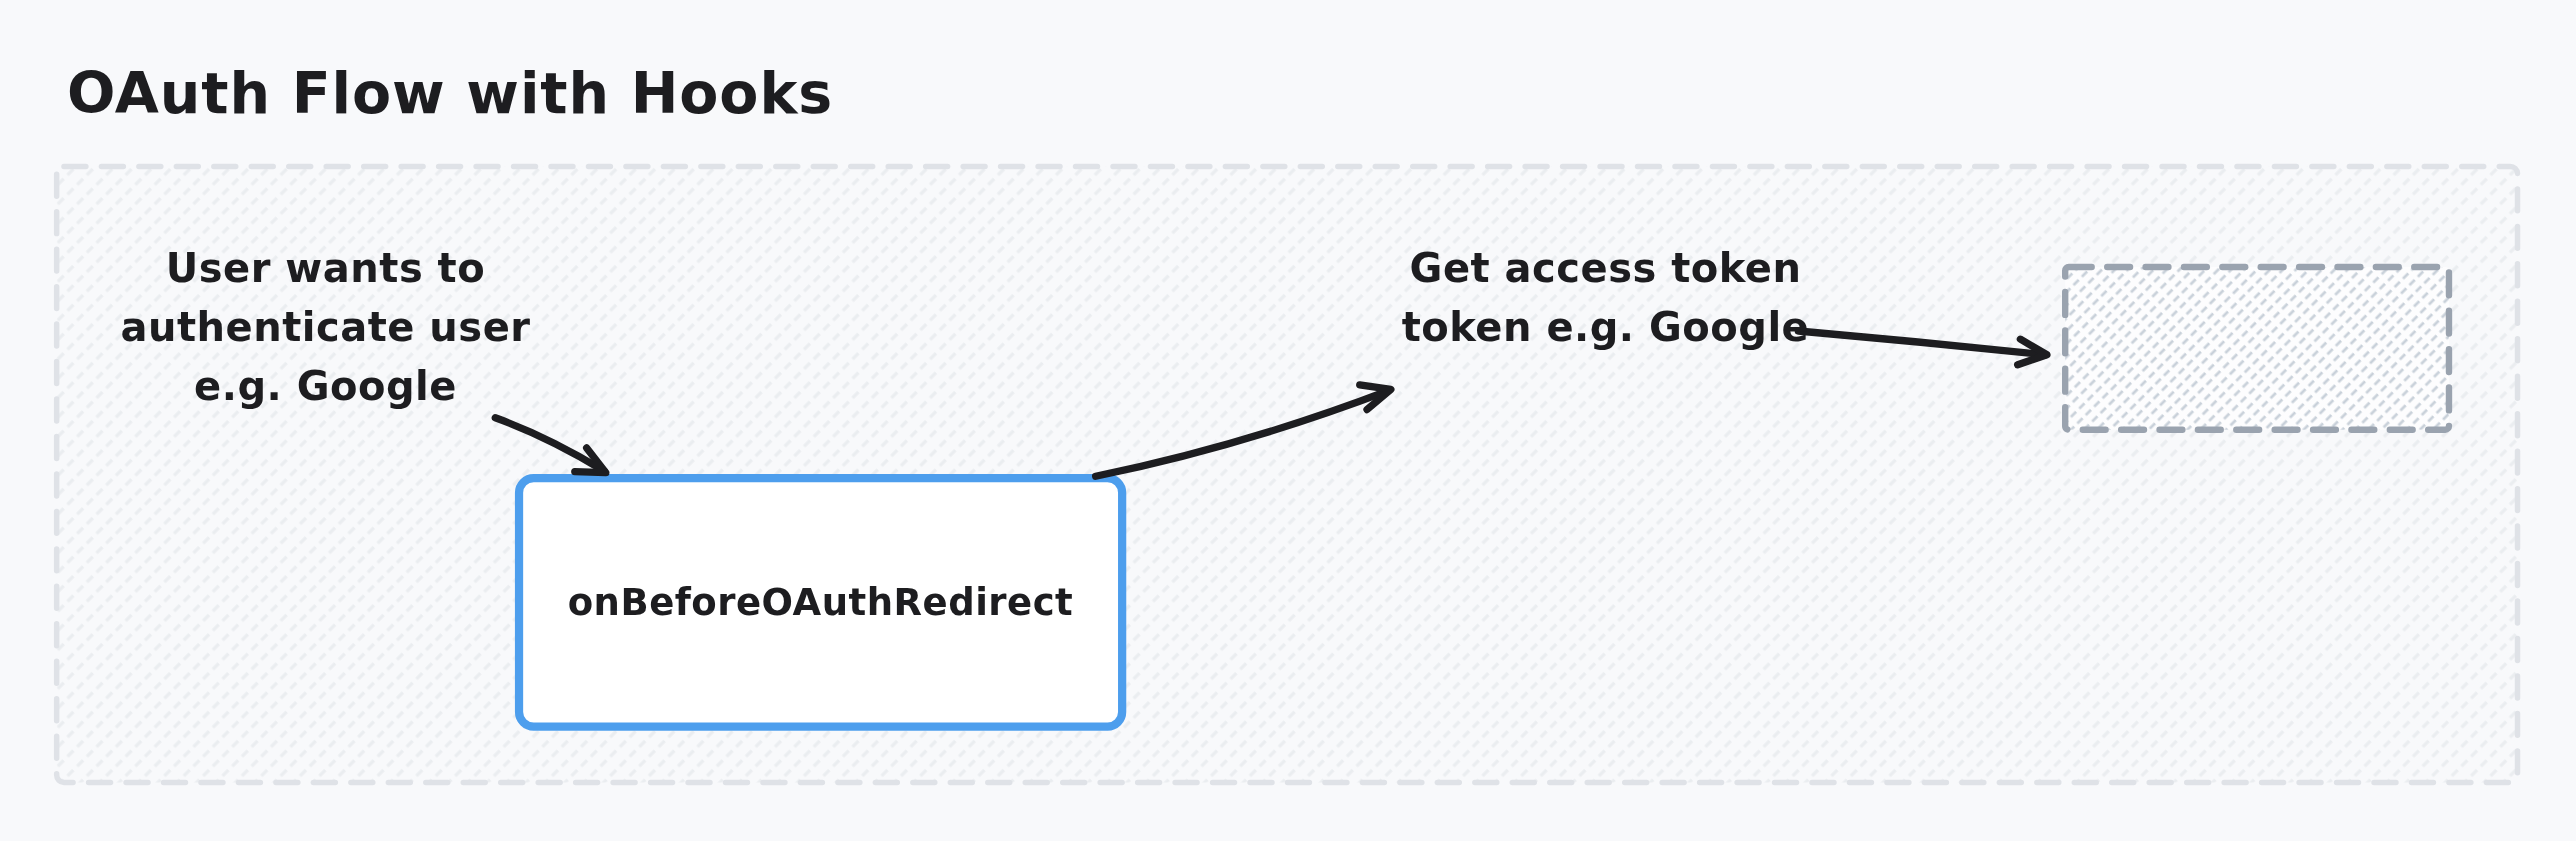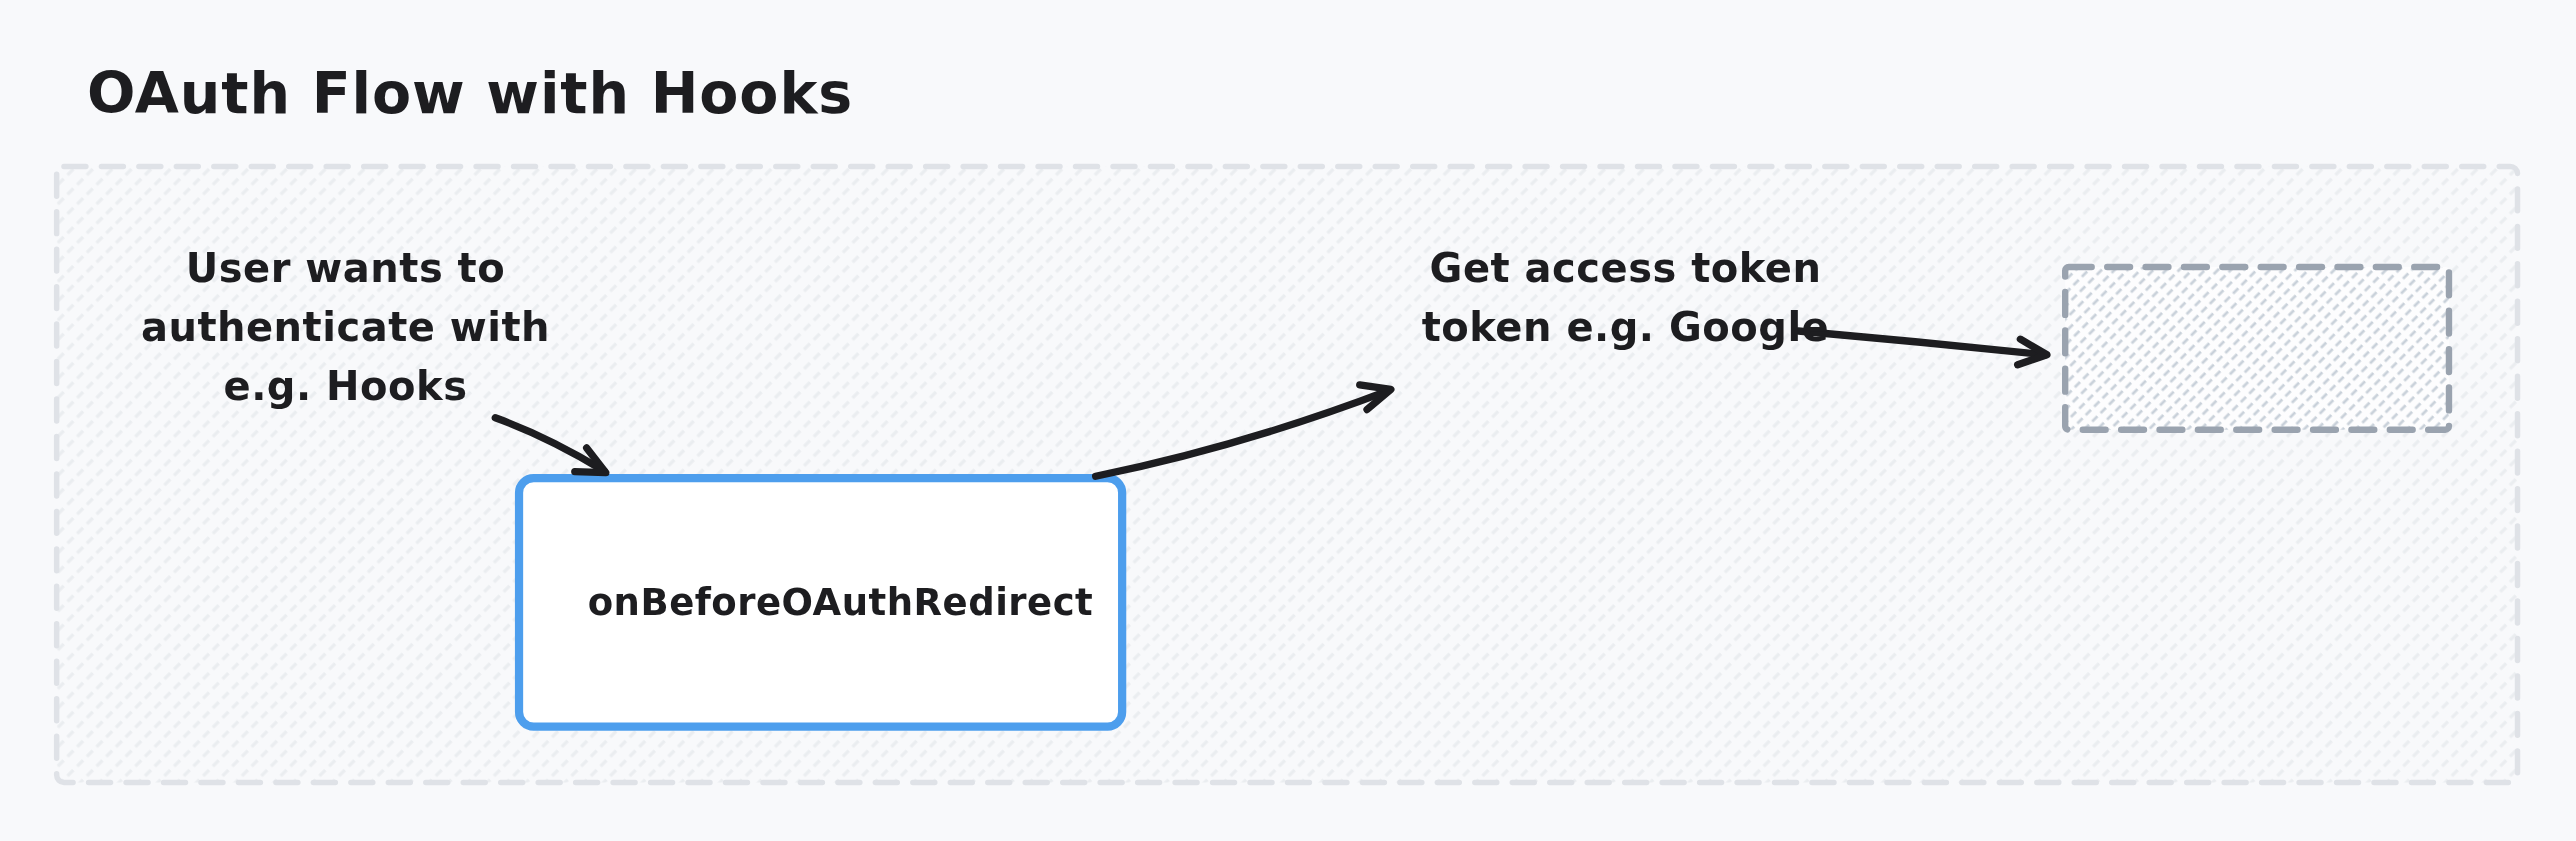--- a/index.html
+++ b/index.html
@@ -5,21 +5,21 @@
   html, body { margin: 0; padding: 0; }
   body {
     width: 2576px; height: 842px;
     background: var(--page-background, #f8f9fb);
     font-family: "DejaVu Sans", "Liberation Sans", sans-serif;
     position: relative; overflow: hidden;
   }
   #stage { position: absolute; inset: 0; }
   #shapes { position: absolute; left: 0; top: 0; }
 
-  .txt { color: var(--ink, #1d1d20); font-weight: 700; margin-left: 20px; }
+  .txt { color: var(--ink, #1d1d20); font-weight: 700; }
 
   .diagram-title {
     position: absolute; left: 67px; top: 62px;
     font-size: 57px; line-height: 62px; letter-spacing: 0.9px;
     white-space: nowrap;
   }
 
   .annotation {
     position: absolute; width: 475px;
     text-align: center; font-size: 40px; line-height: 59px;
@@ -90,22 +90,22 @@
     <g>
       <path class="arrow" d="M 1968 362 Q 2104 374 2238 388"></path>
       <path class="arrow" d="M 2208 399 L 2240 388 L 2211 371"></path>
     </g>
   </svg>
 
   <div class="diagram-title txt">OAuth Flow with Hooks</div>
 
   <div class="annotation annotation-user txt">
     <span class="line">User wants to</span>
-    <span class="line">authenticate with</span>
-    <span class="line">e.g. Hooks</span>
+    <span class="line">authenticate user</span>
+    <span class="line">e.g. Google</span>
   </div>
 
   <div class="annotation annotation-token txt">
     <span class="line">Get access token</span>
     <span class="line">token e.g. Google</span>
   </div>
 
   <div class="node-label hook-label txt">onBeforeOAuthRedirect</div>
 
 

